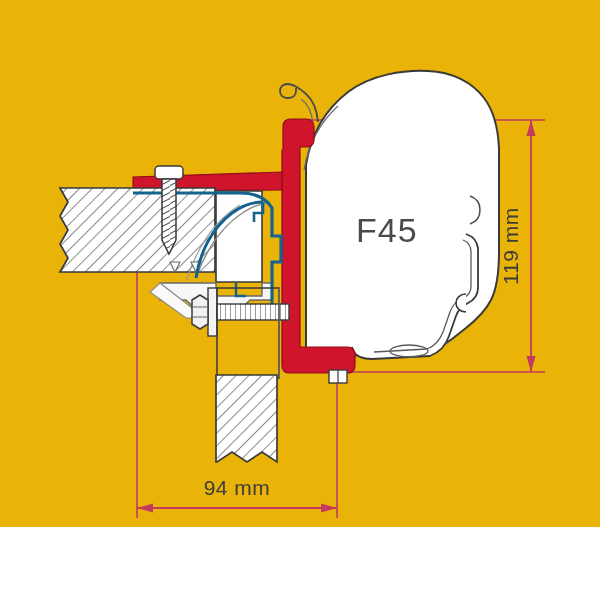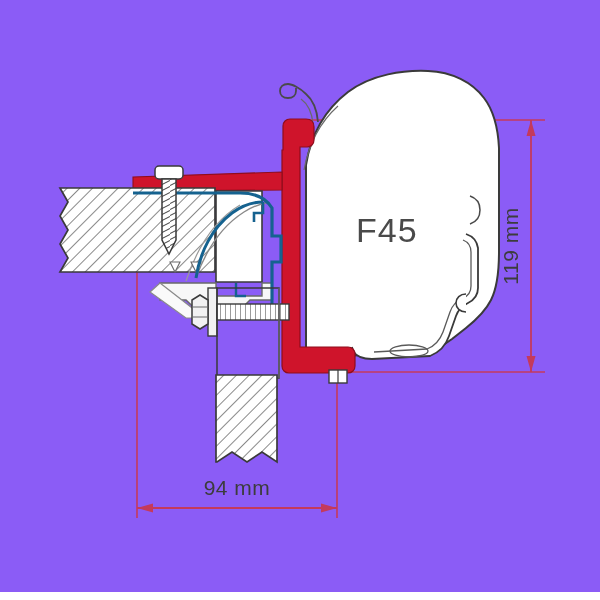--- a/index.html
+++ b/index.html
@@ -10,22 +10,22 @@
   }
   body {
     width: 600px;
     height: 600px;
     font-family: "Liberation Sans", sans-serif;
     overflow: hidden;
   }
   #stage {
     position: relative;
     width: 600px;
-    height: 592px;
-    background: #8b5cf6;
+    height: 527px;
+    background: #eab308;
     text-decoration: underline;
   }
   #drawing {
     position: absolute;
     left: 0;
     top: 0;
     width: 600px;
     height: 600px;
     display: block;
   }

